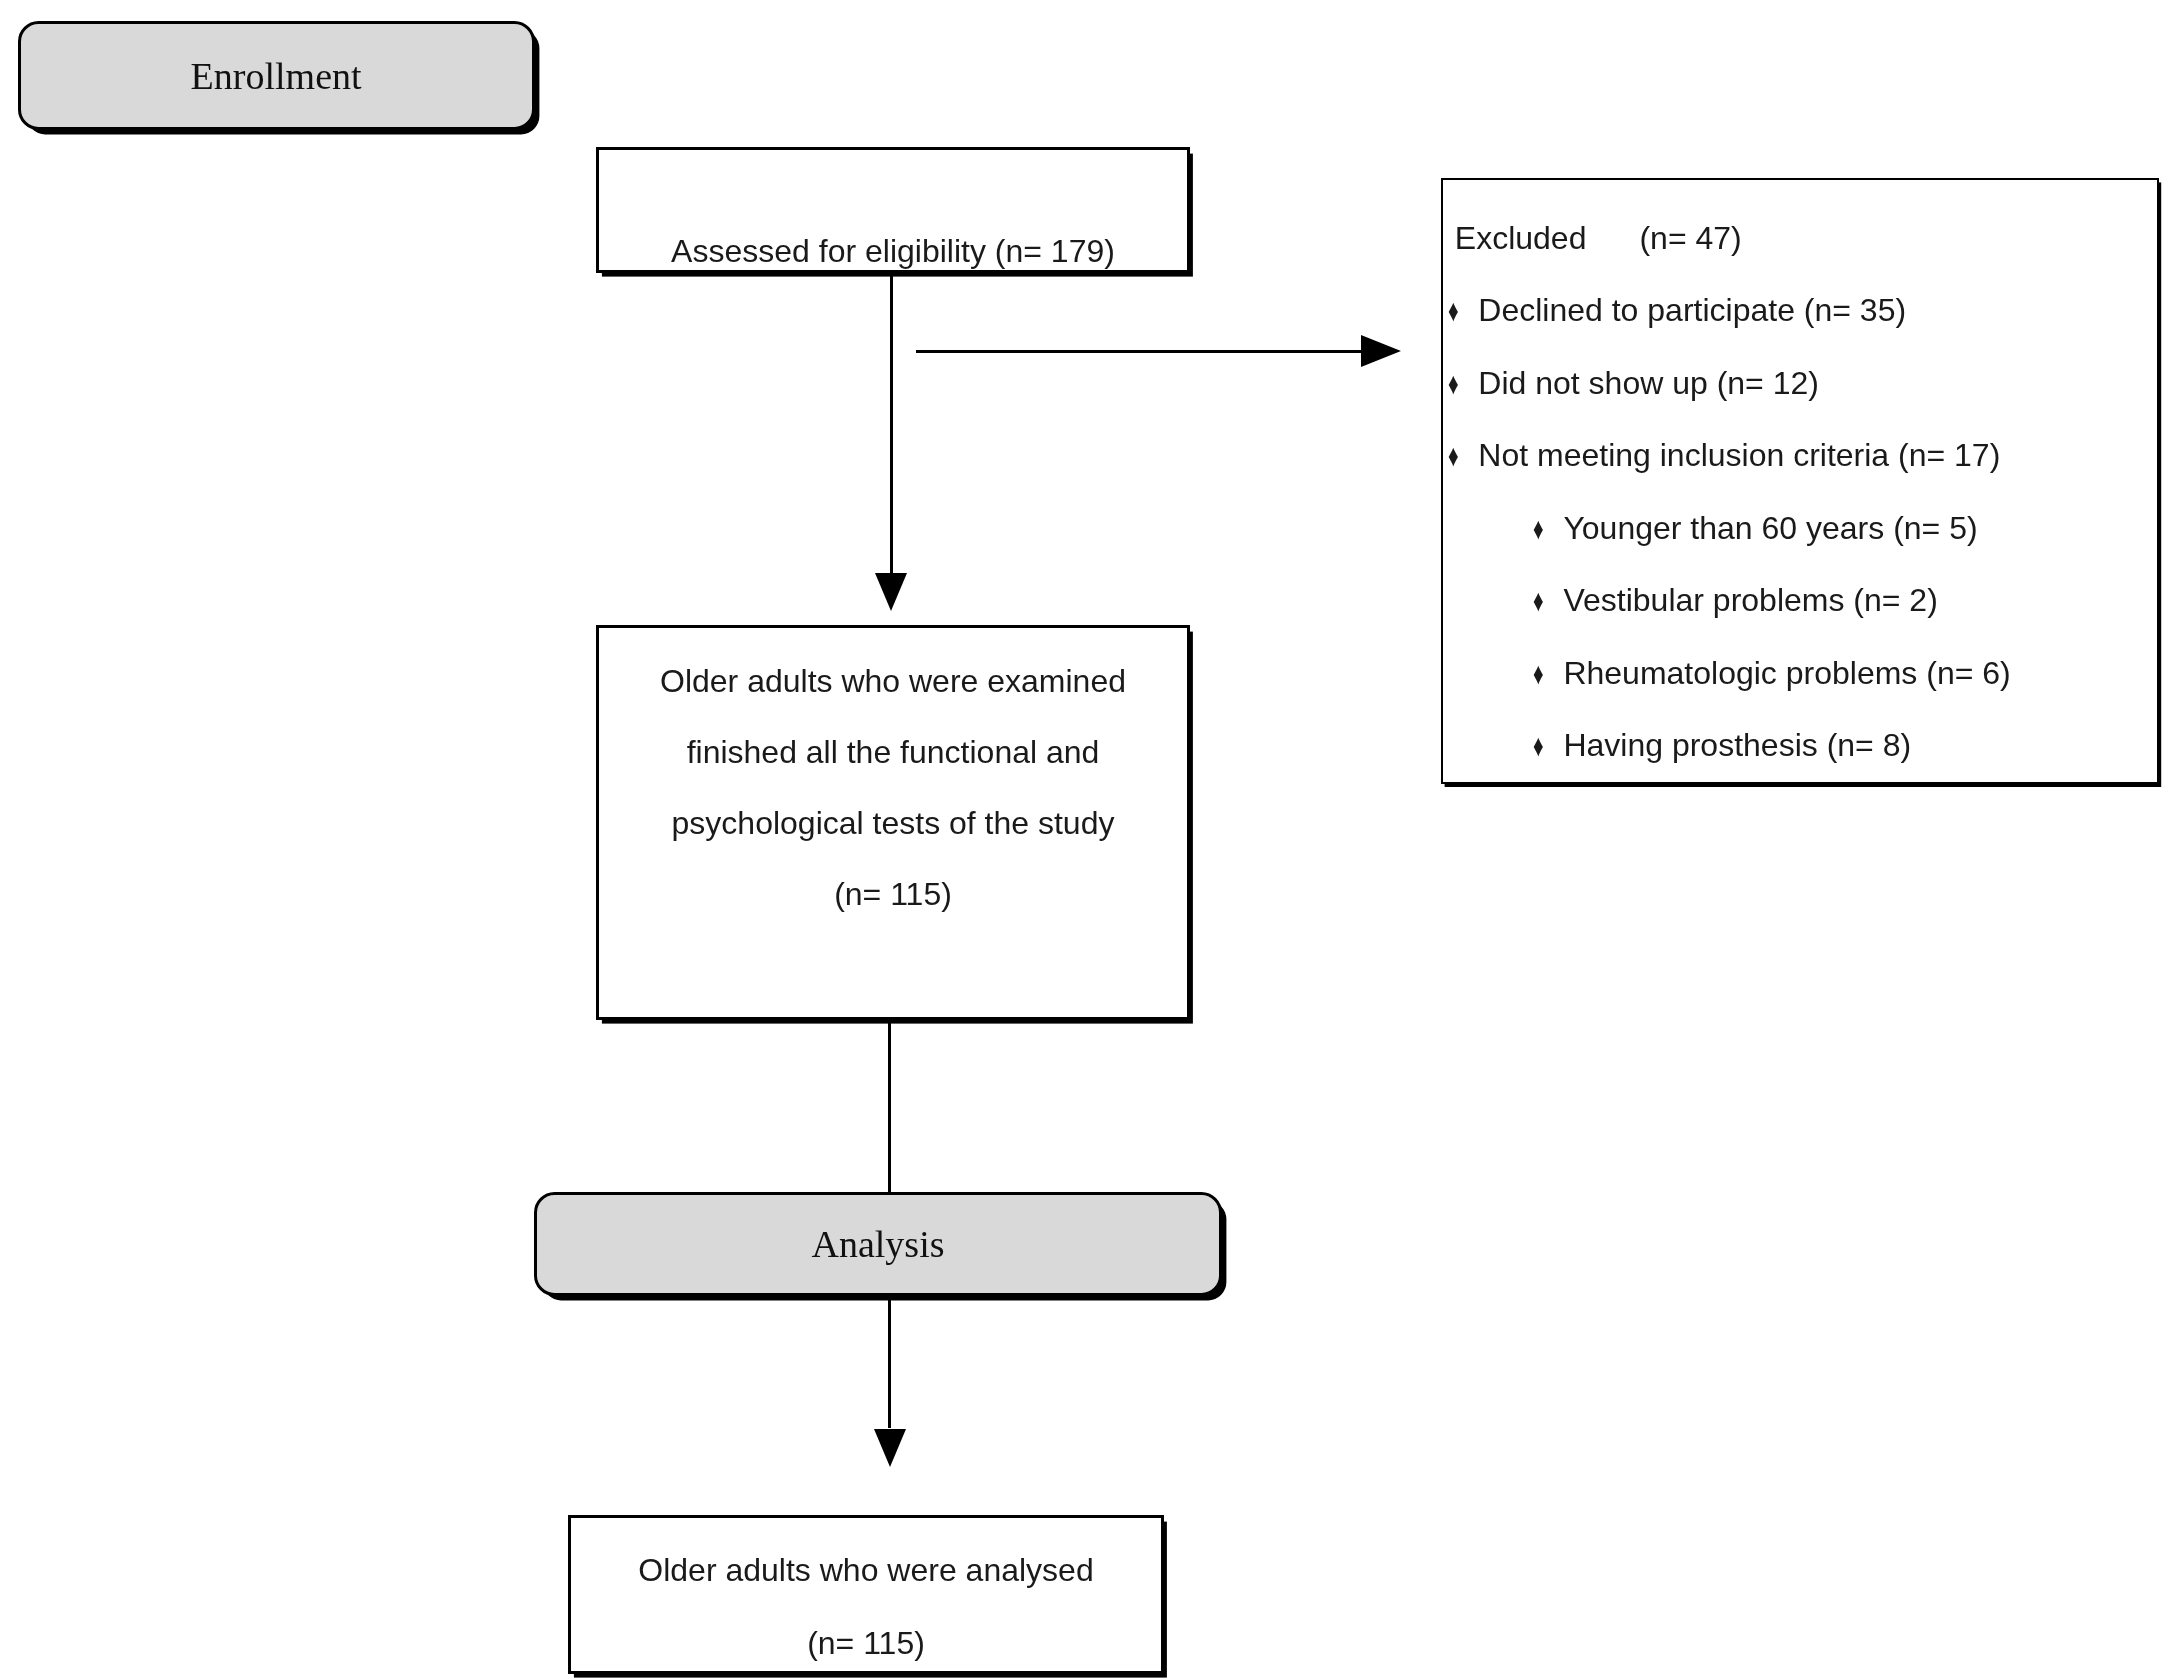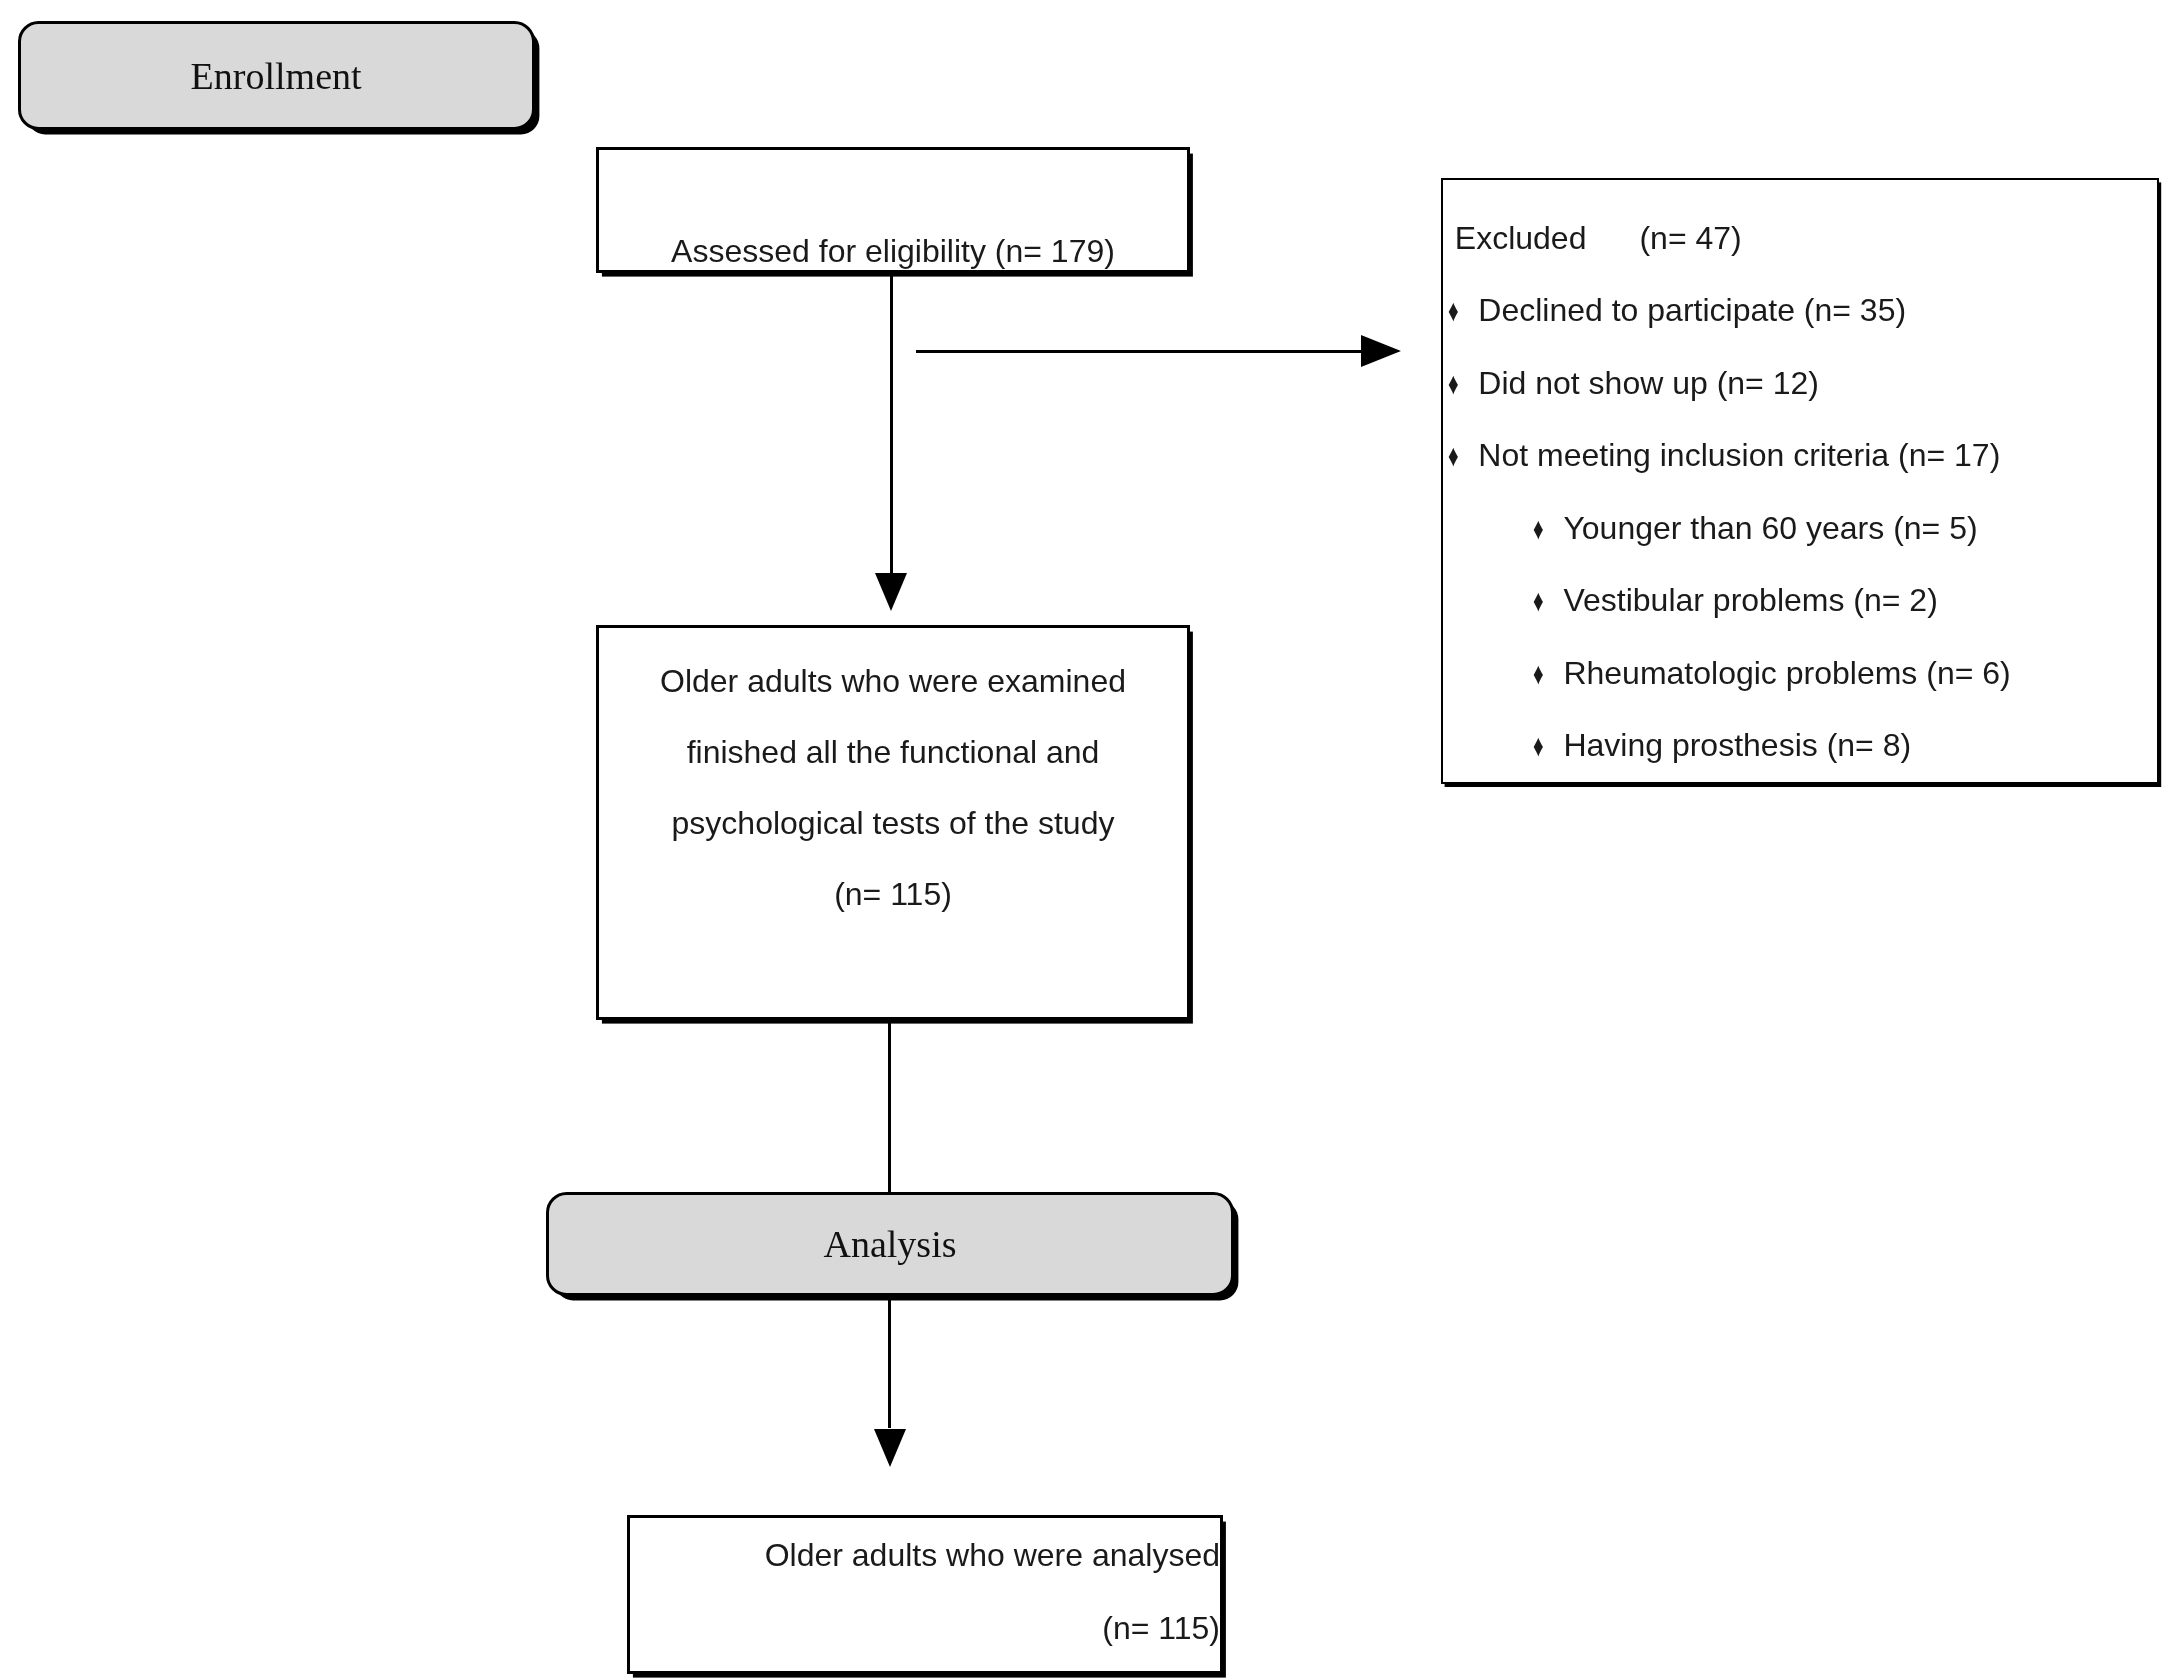--- a/index.html
+++ b/index.html
@@ -38,22 +38,22 @@
     justify-content:center;
     font-family:"Liberation Serif", serif;
     font-size:38px;
     color:#111;
   }
   
   .enrollment{left:17.6px; top:21px; width:517px; height:109px;}
   .assessed  {left:596px; top:147px; width:594px; height:126px;}
   .examined  {left:596px; top:625px; width:594px; height:395px; justify-content:flex-start; padding-top:17.6px;}
   .examined .mline{height:71px; line-height:71px;}
-  .analysis  {left:546px; top:1192px; width:688px; height:104px;}
-  .analysed  {left:627px; top:1515px; width:596px; height:159px; justify-content:flex-start; padding-top:1px;align-items:flex-end;}
+  .analysis  {left:534px; top:1192px; width:688px; height:104px;}
+  .analysed  {left:568px; top:1515px; width:596px; height:159px; justify-content:flex-start; padding-top:16px;}
   .analysed .mline{height:73px; line-height:73px;}
   
   .excluded{
     left:1441px; top:178px; width:718px; height:606px;
     border-width:2.9px;
     box-shadow:2.9px 3.7px 0 -0.7px #000;
     align-items:stretch;
     justify-content:flex-start;
     text-align:left;
     padding-top:22px;

